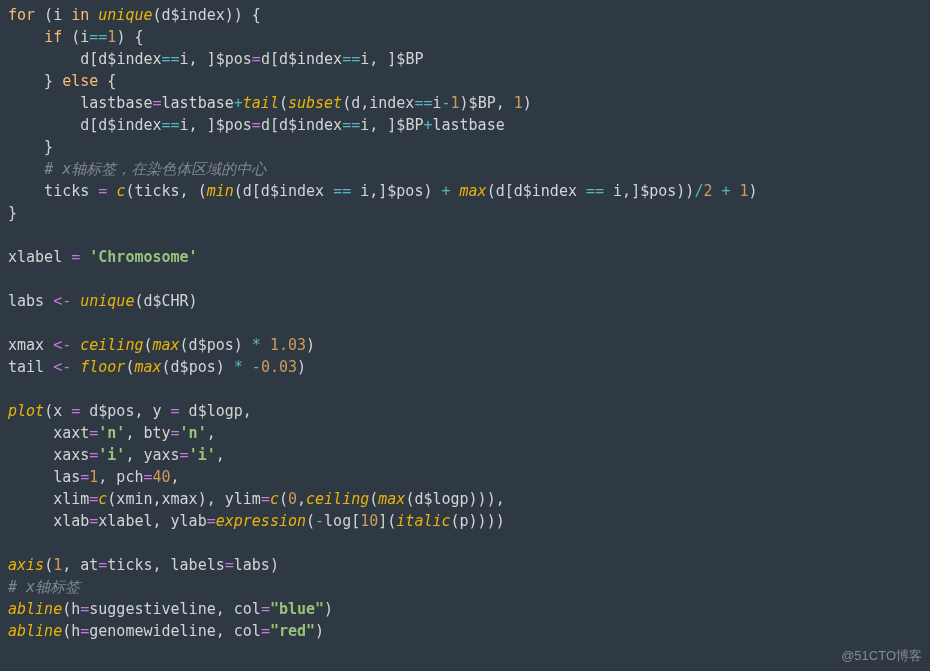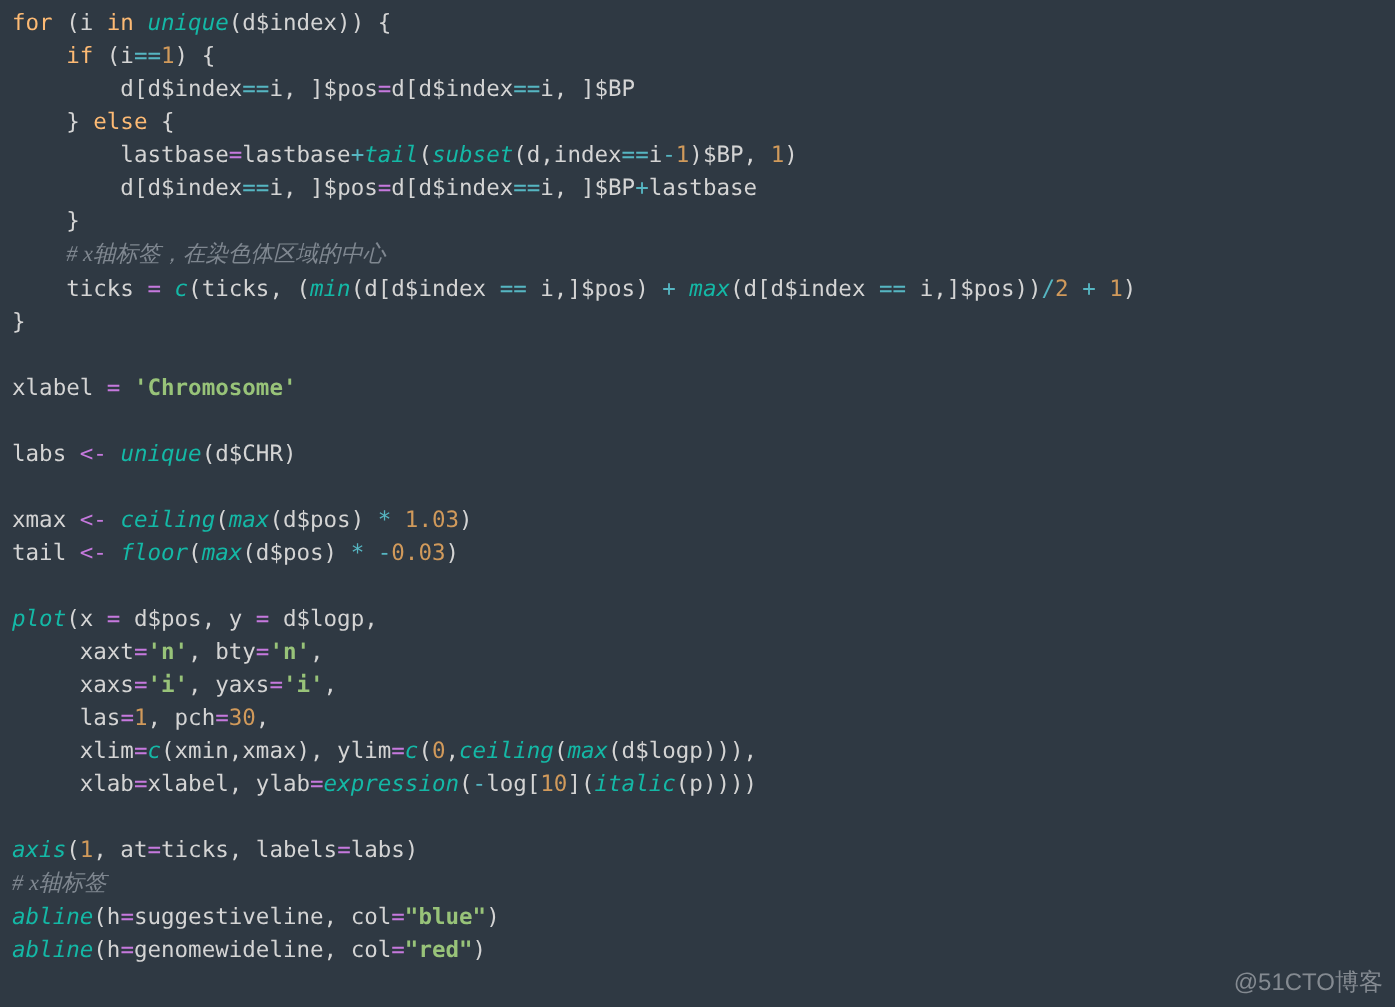--- a/index.html
+++ b/index.html
@@ -14,34 +14,34 @@
     height: 671px;
     box-sizing: border-box;
     overflow: hidden;
     position: relative;
   }
   pre {
     margin: 0;
     white-space: pre;
   }
   .kw   { color: #fdba74; }            
-  .fn   { color: #14b8a6; font-style: italic; }            
+  .fn   { color: #eab308; font-style: italic; }            
   .dol  { color: #d4d4d4; }
   .num  { color: #d19a5b; }            
   .str  { color: #98c379; font-weight: bold; }
   .asn  { color: #c679de; }            
   .cmp  { color: #56b6c2; }            
   .pls  { color: #56b6c2; }            
-  .cmt  { color: #7f8790; font-style: italic; font-family: Liberation Serif, serif; }
+  .cmt  { color: #7f8790; font-style: italic; }
   .watermark {
     position: absolute;
     bottom: 4px;
     right: 8px;
     color: #848a91;
-    font-size: 16px;
+    font-size: 13px;
     font-family: sans-serif;
   }
 </style>
 </head>
 <body>
 
 <pre><span><span class="kw">for</span><span> (i </span><span class="kw">in</span><span> </span><span class="fn">unique</span><span>(d</span><span class="dol">$</span><span>index)) {</span></span>
 <span><span>    </span><span class="kw">if</span><span> (i</span><span class="cmp">==</span><span class="num">1</span><span>) {</span></span>
 <span><span>        d[d</span><span class="dol">$</span><span>index</span><span class="cmp">==</span><span>i, ]</span><span class="dol">$</span><span>pos</span><span class="asn">=</span><span>d[d</span><span class="dol">$</span><span>index</span><span class="cmp">==</span><span>i, ]</span><span class="dol">$</span><span>BP</span></span>
 <span><span>    } </span><span class="kw">else</span><span> {</span></span>
@@ -55,21 +55,21 @@
 <span><span>xlabel </span><span class="asn">=</span><span> </span><span class="str">'Chromosome'</span></span>
 <span><span></span></span>
 <span><span>labs </span><span class="asn">&lt;-</span><span> </span><span class="fn">unique</span><span>(d</span><span class="dol">$</span><span>CHR)</span></span>
 <span><span></span></span>
 <span><span>xmax </span><span class="asn">&lt;-</span><span> </span><span class="fn">ceiling</span><span>(</span><span class="fn">max</span><span>(d</span><span class="dol">$</span><span>pos) </span><span class="pls">*</span><span> </span><span class="num">1.03</span><span>)</span></span>
 <span><span>tail </span><span class="asn">&lt;-</span><span> </span><span class="fn">floor</span><span>(</span><span class="fn">max</span><span>(d</span><span class="dol">$</span><span>pos) </span><span class="pls">*</span><span> </span><span class="pls">-</span><span class="num">0.03</span><span>)</span></span>
 <span><span></span></span>
 <span><span class="fn">plot</span><span>(x </span><span class="asn">=</span><span> d</span><span class="dol">$</span><span>pos, y </span><span class="asn">=</span><span> d</span><span class="dol">$</span><span>logp,</span></span>
 <span><span>     xaxt</span><span class="asn">=</span><span class="str">'n'</span><span>, bty</span><span class="asn">=</span><span class="str">'n'</span><span>,</span></span>
 <span><span>     xaxs</span><span class="asn">=</span><span class="str">'i'</span><span>, yaxs</span><span class="asn">=</span><span class="str">'i'</span><span>,</span></span>
-<span><span>     las</span><span class="asn">=</span><span class="num">1</span><span>, pch</span><span class="asn">=</span><span class="num">30</span><span>,</span></span>
+<span><span>     las</span><span class="asn">=</span><span class="num">1</span><span>, pch</span><span class="asn">=</span><span class="num">40</span><span>,</span></span>
 <span><span>     xlim</span><span class="asn">=</span><span class="fn">c</span><span>(xmin,xmax), ylim</span><span class="asn">=</span><span class="fn">c</span><span>(</span><span class="num">0</span><span>,</span><span class="fn">ceiling</span><span>(</span><span class="fn">max</span><span>(d</span><span class="dol">$</span><span>logp))),</span></span>
 <span><span>     xlab</span><span class="asn">=</span><span>xlabel, ylab</span><span class="asn">=</span><span class="fn">expression</span><span>(</span><span class="pls">-</span><span>log[</span><span class="num">10</span><span>](</span><span class="fn">italic</span><span>(p))))</span></span>
 <span><span></span></span>
 <span><span class="fn">axis</span><span>(</span><span class="num">1</span><span>, at</span><span class="asn">=</span><span>ticks, labels</span><span class="asn">=</span><span>labs)</span></span>
 <span><span class="cmt"># x轴标签</span></span>
 <span><span class="fn">abline</span><span>(h</span><span class="asn">=</span><span>suggestiveline, col</span><span class="asn">=</span><span class="str">"blue"</span><span>)</span></span>
 <span><span class="fn">abline</span><span>(h</span><span class="asn">=</span><span>genomewideline, col</span><span class="asn">=</span><span class="str">"red"</span><span>)</span></span></pre>
 
 <div class="watermark">@51CTO博客</div>
 

